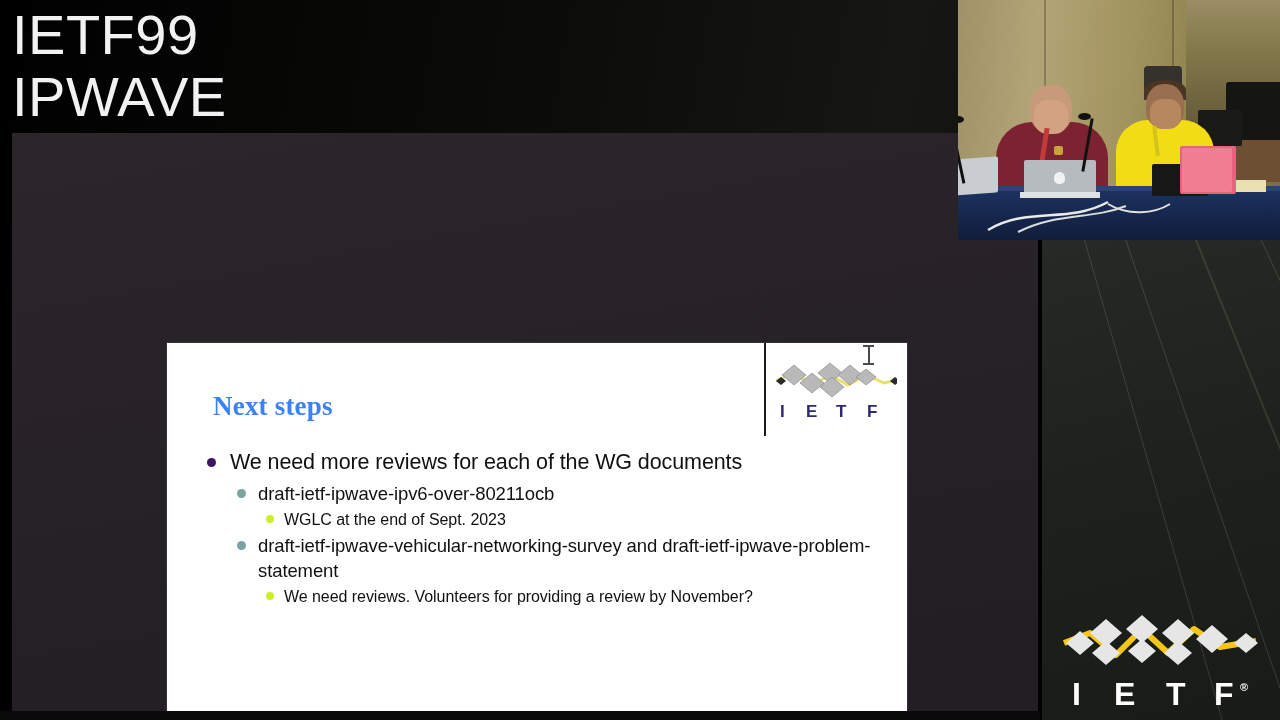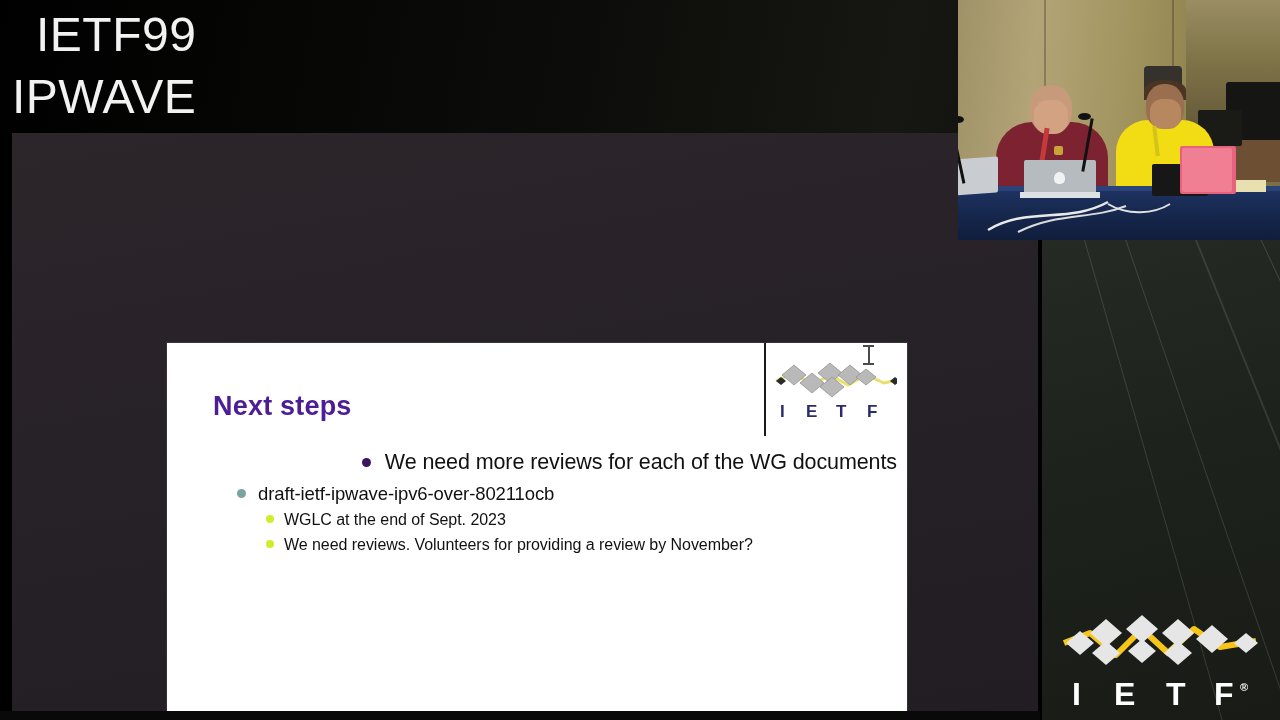--- a/index.html
+++ b/index.html
@@ -13,24 +13,23 @@
 
   
   .header {
     position:absolute; left:0; top:0; width:1280px; height:133px;
     background:#050505;
     background-image:linear-gradient(100deg, #000 0%, #0c0c0a 45%, #161612 70%, #090908 100%);
   }
   .header-title {
     position:absolute; left:12px; top:4px;
     color:#f2f2f2;
-    font-size:48px; line-height:62px; font-weight:400;
+    font-size:56px; line-height:62px; font-weight:400;
     letter-spacing:0.5px;
     white-space:pre-line;
-    text-align:right;
   }
 
   
   .slide-panel {
     position:absolute; left:12px; top:133px; width:1026px; height:578px;
     background:#2a2429;
     background-image:linear-gradient(170deg,#2c262b 0%,#262127 55%,#221d22 100%);
   }
   .panel-edge-left {
     position:absolute; left:0; top:133px; width:12px; height:587px; background:#000;
@@ -62,21 +61,21 @@
     font-family:"Liberation Sans", sans-serif;
   }
 
   .body {
     position:absolute; left:40px; top:105px; width:690px;
   }
   .b-row { display:flex; align-items:flex-start; }
   .bullet { flex:0 0 auto; border-radius:50%; }
 
   
-  .lvl1 { margin-bottom:4px;justify-content:flex-end; }
+  .lvl1 { margin-bottom:4px; }
   .lvl1 .bullet { width:9px; height:9px; background:#3b1560; margin:10px 14px 0 0; }
   .lvl1 .txt { font-size:21.5px; line-height:28.5px; color:#111; letter-spacing:-0.1px; }
 
   
   .lvl2 { margin-left:30px; margin-bottom:2px; }
   .lvl2 .bullet { width:9px; height:9px; background:#7aa3a2; margin:8px 12px 0 0; }
   .lvl2 .txt { font-size:18.5px; line-height:25px; color:#111; letter-spacing:-0.1px; }
 
   
   .lvl3 { margin-left:59px; margin-bottom:2px; }
@@ -204,34 +203,38 @@
           </g>
           <g fill="#2b2a6e" font-family="Liberation Sans, sans-serif" font-size="17" font-weight="bold">
             <text x="8" y="62">I</text>
             <text x="34" y="62">E</text>
             <text x="64" y="62">T</text>
             <text x="95" y="62">F</text>
           </g>
         </g>
       </svg>
 
-      <div class="slide-title" style="color: #4c1d95;">Next steps</div>
+      <div class="slide-title" style="color: #3b82f6; font-family: Liberation Serif, serif;">Next steps</div>
 
       <div class="body">
         <div class="b-row lvl1">
           <span class="bullet" style="background: rgb(59, 21, 96);"></span>
           <span class="txt">We need more reviews for each of the WG documents</span>
         </div>
         <div class="b-row lvl2">
           <span class="bullet" style="background: rgb(122, 163, 162);"></span>
           <span class="txt">draft-ietf-ipwave-ipv6-over-80211ocb</span>
         </div>
         <div class="b-row lvl3">
           <span class="bullet" style="background: rgb(207, 238, 39);"></span>
           <span class="txt">WGLC at the end of Sept. 2023</span>
+        </div>
+        <div class="b-row lvl2">
+          <span class="bullet" style="background: rgb(122, 163, 162);"></span>
+          <span class="txt">draft-ietf-ipwave-vehicular-networking-survey and draft-ietf-ipwave-problem-statement</span>
         </div>
         <div class="b-row lvl3">
           <span class="bullet" style="background: rgb(207, 238, 39);"></span>
           <span class="txt">We need reviews. Volunteers for providing a review by November?</span>
         </div>
       </div>
 
     </div>
 
   </div>

